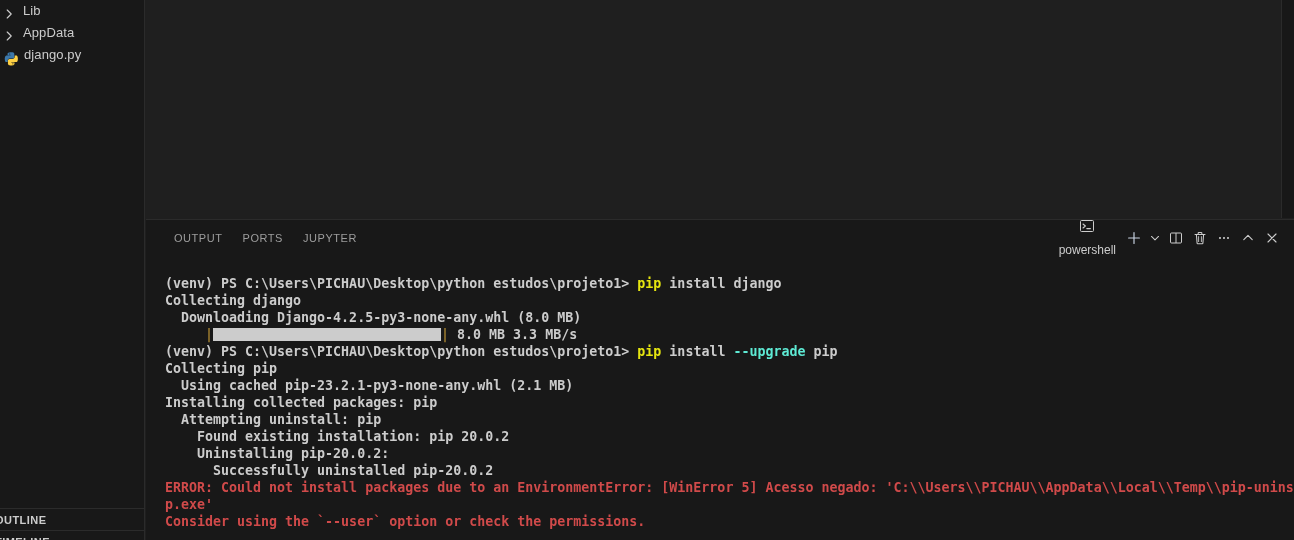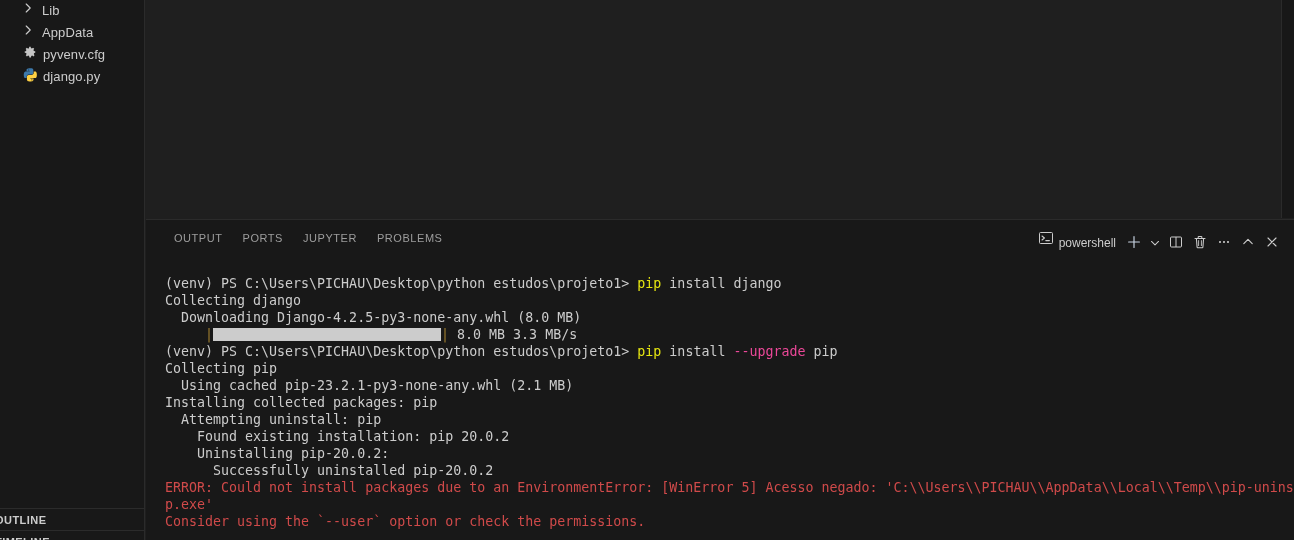--- a/index.html
+++ b/index.html
@@ -30,23 +30,23 @@
     box-sizing: border-box;
     overflow: hidden;
   }
   #explorer-tree {
     position: absolute;
     left: 0; top: 0;
     width: 145px;
   }
   .tree-row {
     display: flex;
-    align-items: flex-start;
+    align-items: flex-end;
     height: 22px;
-    padding-left: 20px;
+    padding-left: 1px;
     box-sizing: border-box;
     color: #cccccc;
     font-size: 13px;
     line-height: 22px;
     white-space: nowrap;
     cursor: pointer;
   }
   .tw-chev {
     width: 16px; height: 16px;
     flex: 0 0 16px;
@@ -159,27 +159,28 @@
   }
 
   #panel-actions {
     display: flex;
     align-items: center;
     padding-right: 10px;
     gap: 0px;
   }
   .pa-item {
     display: flex;
-    align-items: flex-end;
+    align-items: center;
     justify-content: center;
     height: 24px;
     min-width: 24px;
     border-radius: 4px;
     color: #cccccc;
     cursor: pointer;
+    flex-direction: column;
   }
   .pa-shell {
     padding: 0 6px 0 4px;
     gap: 5px;
   }
   .pa-shell-label {
     font-size: 12px;
     color: #cccccc;
     white-space: nowrap;
   }
@@ -198,24 +199,25 @@
     font-family: "DejaVu Sans Mono", "Liberation Mono", monospace;
     font-size: 13.3px;
     line-height: 17px;
     color: #cccccc;
     white-space: pre;
   }
   .tline {
     white-space: pre;
     height: 17px;
     line-height: 17px;
+    font-weight: bold;
   }
   .c-default { color: #cccccc; }
   .c-yellow { color: #e5e510; }
-  .c-param { color: #ec4899; }
+  .c-param { color: #5eead4; }
   .c-red { color: #d04a4a; }
   .c-bar-pipe { color: #9c7b2e; }
   .bar-fill {
     display: inline-block;
     background: #cccccc;
     height: 13px;
     vertical-align: -2px;
   }
 </style>
 </head>
@@ -233,30 +235,20 @@
           </span>
           <span class="tree-label">Lib</span>
         </div>
         <div class="tree-row folder-row">
           <span class="tw-chev">
             <svg width="16" height="16" viewBox="0 0 16 16">
               <path d="M6.2 4 L10.2 8 L6.2 12" fill="none" stroke="#cccccc" stroke-width="1.15" stroke-linecap="round" stroke-linejoin="round"></path>
             </svg>
           </span>
           <span class="tree-label">AppData</span>
-        </div>
-        <div class="tree-row file-row">
-          <span class="tw-indent"></span>
-          <span class="tw-icon">
-            <svg width="14" height="14" viewBox="0 0 16 16">
-              <path fill="#c5c5c5" d="M8 5.2a2.8 2.8 0 1 0 0 5.6 2.8 2.8 0 0 0 0-5.6zm0 4.3a1.5 1.5 0 1 1 0-3 1.5 1.5 0 0 1 0 3z"></path>
-              <path fill="#c5c5c5" d="M14 8.9V7.1l-1.6-.3a4.7 4.7 0 0 0-.5-1.2l.9-1.3-1.3-1.3-1.3.9a4.7 4.7 0 0 0-1.2-.5L8.9 2H7.1l-.3 1.6a4.7 4.7 0 0 0-1.2.5l-1.3-.9-1.3 1.3.9 1.3a4.7 4.7 0 0 0-.5 1.2L2 7.1v1.8l1.6.3c.1.4.3.8.5 1.2l-.9 1.3 1.3 1.3 1.3-.9c.4.2.8.4 1.2.5l.3 1.6h1.8l.3-1.6c.4-.1.8-.3 1.2-.5l1.3.9 1.3-1.3-.9-1.3c.2-.4.4-.8.5-1.2L14 8.9z"></path>
-            </svg>
-          </span>
-          <span class="tree-label">pyvenv.cfg</span>
         </div>
         <div class="tree-row file-row">
           <span class="tw-indent"></span>
           <span class="tw-icon">
             <svg width="15" height="15" viewBox="0 0 16 16">
               <path fill="#3c78aa" d="M7.9 1.3c-.9 0-1.7.1-2.4.2-1.4.2-1.7.8-1.7 1.7v1.2h3.4v.5H3.1c-1 0-1.9.6-2.1 1.7-.3 1.3-.3 2.1 0 3.4.2 1 .7 1.7 1.7 1.7h1.2v-1.5c0-1.1 1-2.1 2.1-2.1h3.3c1 0 1.7-.8 1.7-1.8V3.2c0-.9-.8-1.6-1.7-1.8-.6-.1-1.2-.1-1.4-.1zM6.1 2.6c.3 0 .6.3.6.6s-.3.6-.6.6-.6-.3-.6-.6.3-.6.6-.6z"></path>
               <path fill="#fdd043" d="M11.4 4.9v1.4c0 1.1-1 2.1-2.1 2.1H6c-1 0-1.8.8-1.8 1.8v3.3c0 .9.8 1.5 1.8 1.7 1.1.3 2.2.4 3.4 0 .9-.2 1.8-.7 1.8-1.7v-1.3H7.8v-.5h5.1c1 0 1.4-.7 1.7-1.7.3-1.1.3-2.1 0-3.4-.2-1-.7-1.7-1.7-1.7h-1.5zm-1.9 8.2c.3 0 .6.3.6.6s-.3.6-.6.6-.6-.3-.6-.6.3-.6.6-.6z"></path>
             </svg>
           </span>
           <span class="tree-label">django.py</span>
@@ -282,23 +274,20 @@
       <div id="panel-tabs">
           <div class="panel-tab">
             <span>OUTPUT</span>
           </div>
           <div class="panel-tab">
             <span>PORTS</span>
           </div>
           <div class="panel-tab">
             <span>JUPYTER</span>
           </div>
-          <div class="panel-tab">
-            <span>PROBLEMS</span>
-          </div>
         </div>
 
       <div id="panel-actions">
 
         <div class="pa-item pa-shell">
           <span class="pa-ico">
             <svg width="16" height="16" viewBox="0 0 16 16">
               <rect x="1.5" y="2.5" width="13" height="11" rx="1" fill="none" stroke="#cccccc" stroke-width="1"></rect>
               <path d="M4 6 L6.4 8 L4 10" fill="none" stroke="#cccccc" stroke-width="1.1" stroke-linecap="round" stroke-linejoin="round"></path>
               <path d="M7.8 10.6 H11.4" stroke="#cccccc" stroke-width="1.1" stroke-linecap="round"></path>

